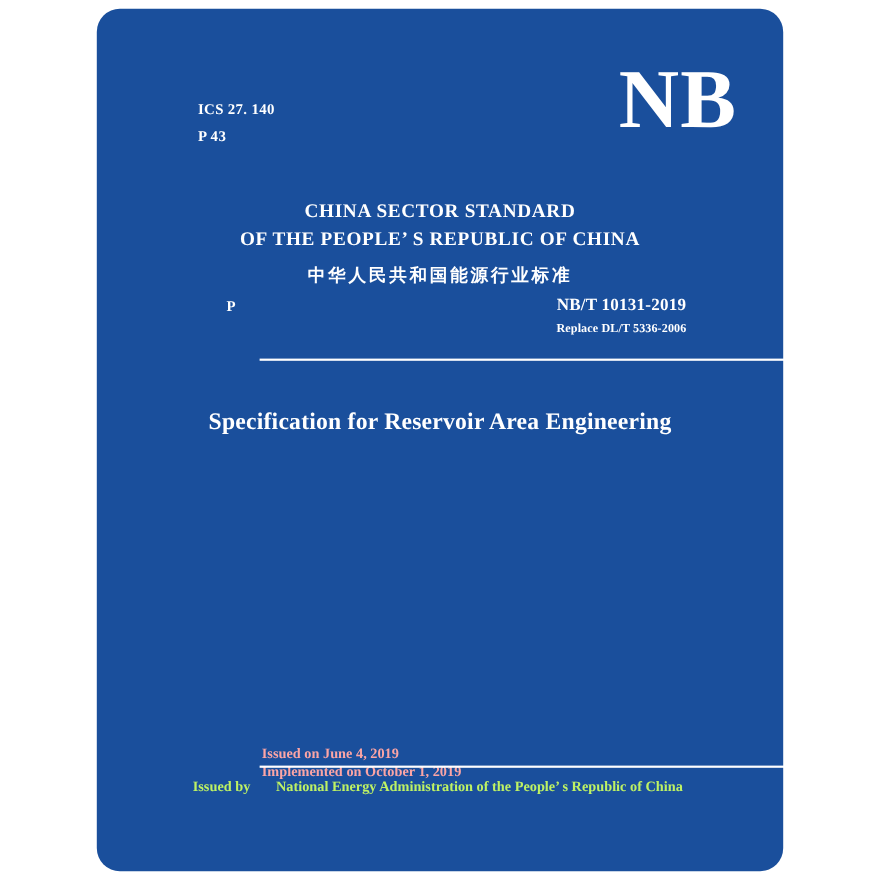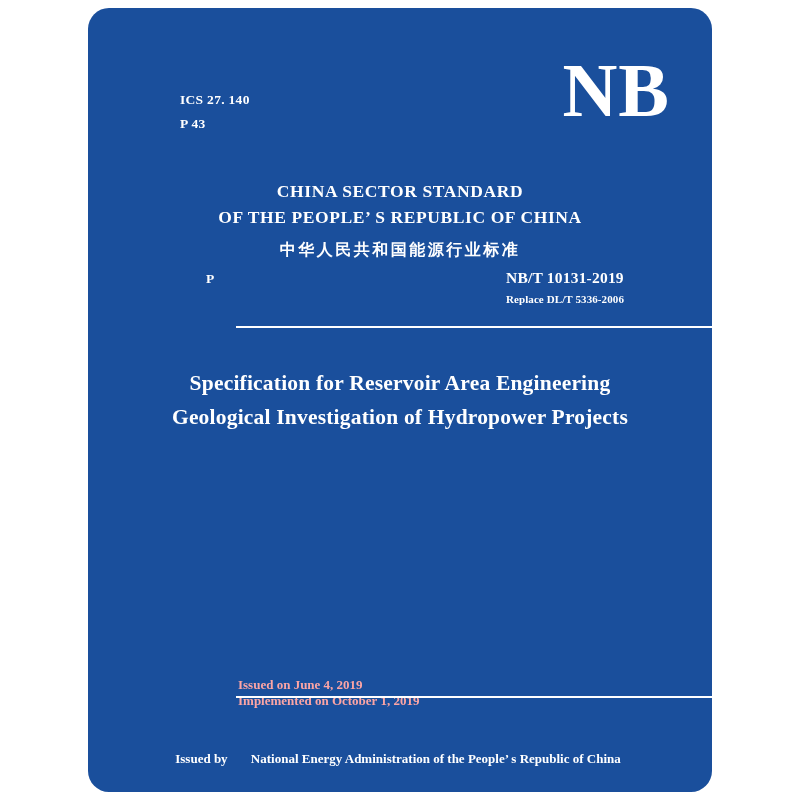--- a/index.html
+++ b/index.html
@@ -148,24 +148,23 @@
     display: flex;
     justify-content: space-between;
     flex-direction: column;
   }
   .issuer {
     position: absolute;
     left: 0;
     right: 4px;
     top: 699px;
     text-align: center;
-    color: #ffffff;
+    color: #bef264;
     font-weight: bold;
     font-size: 13px;
-    margin-top: 44px;
   }
   .issuer .lbl { margin-right: 20px; }
 </style>
 </head>
 <body>
 
 <div class="page">
   <div class="cover">
 
     <div class="codes">
@@ -186,21 +185,20 @@
       <div class="stdno">
         <div class="big">NB/T 10131-2019</div>
         <div class="small">Replace DL/T 5336-2006</div>
       </div>
     </div>
 
     <div class="rule top"></div>
 
     <div class="title">
       <div class="en">Specification for Reservoir Area Engineering</div>
-      <div class="en">Geological Investigation of Hydropower Projects</div>
     </div>
 
     <div class="dates">
       <span>Issued on June 4, 2019</span>
       <span>Implemented on October 1, 2019</span>
     </div>
 
     <div class="rule bottom"></div>
 
     <div class="issuer">

